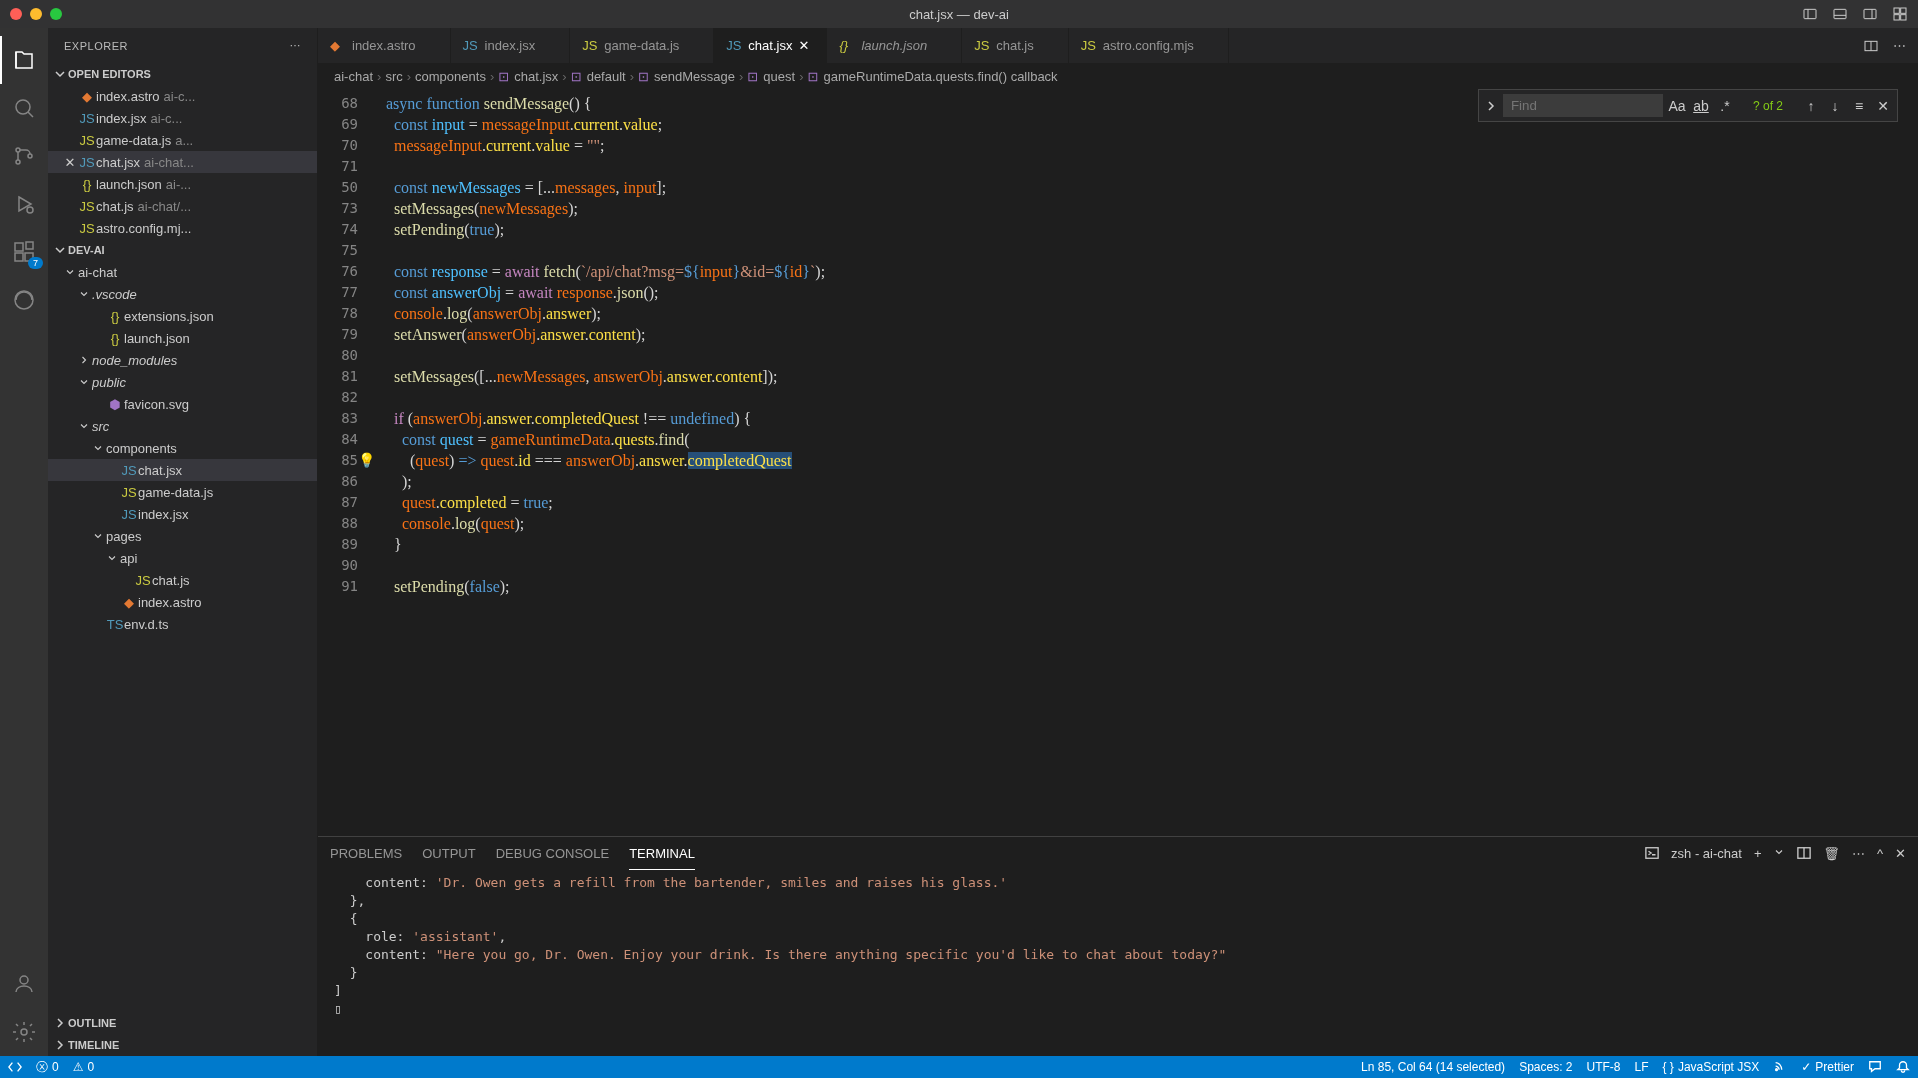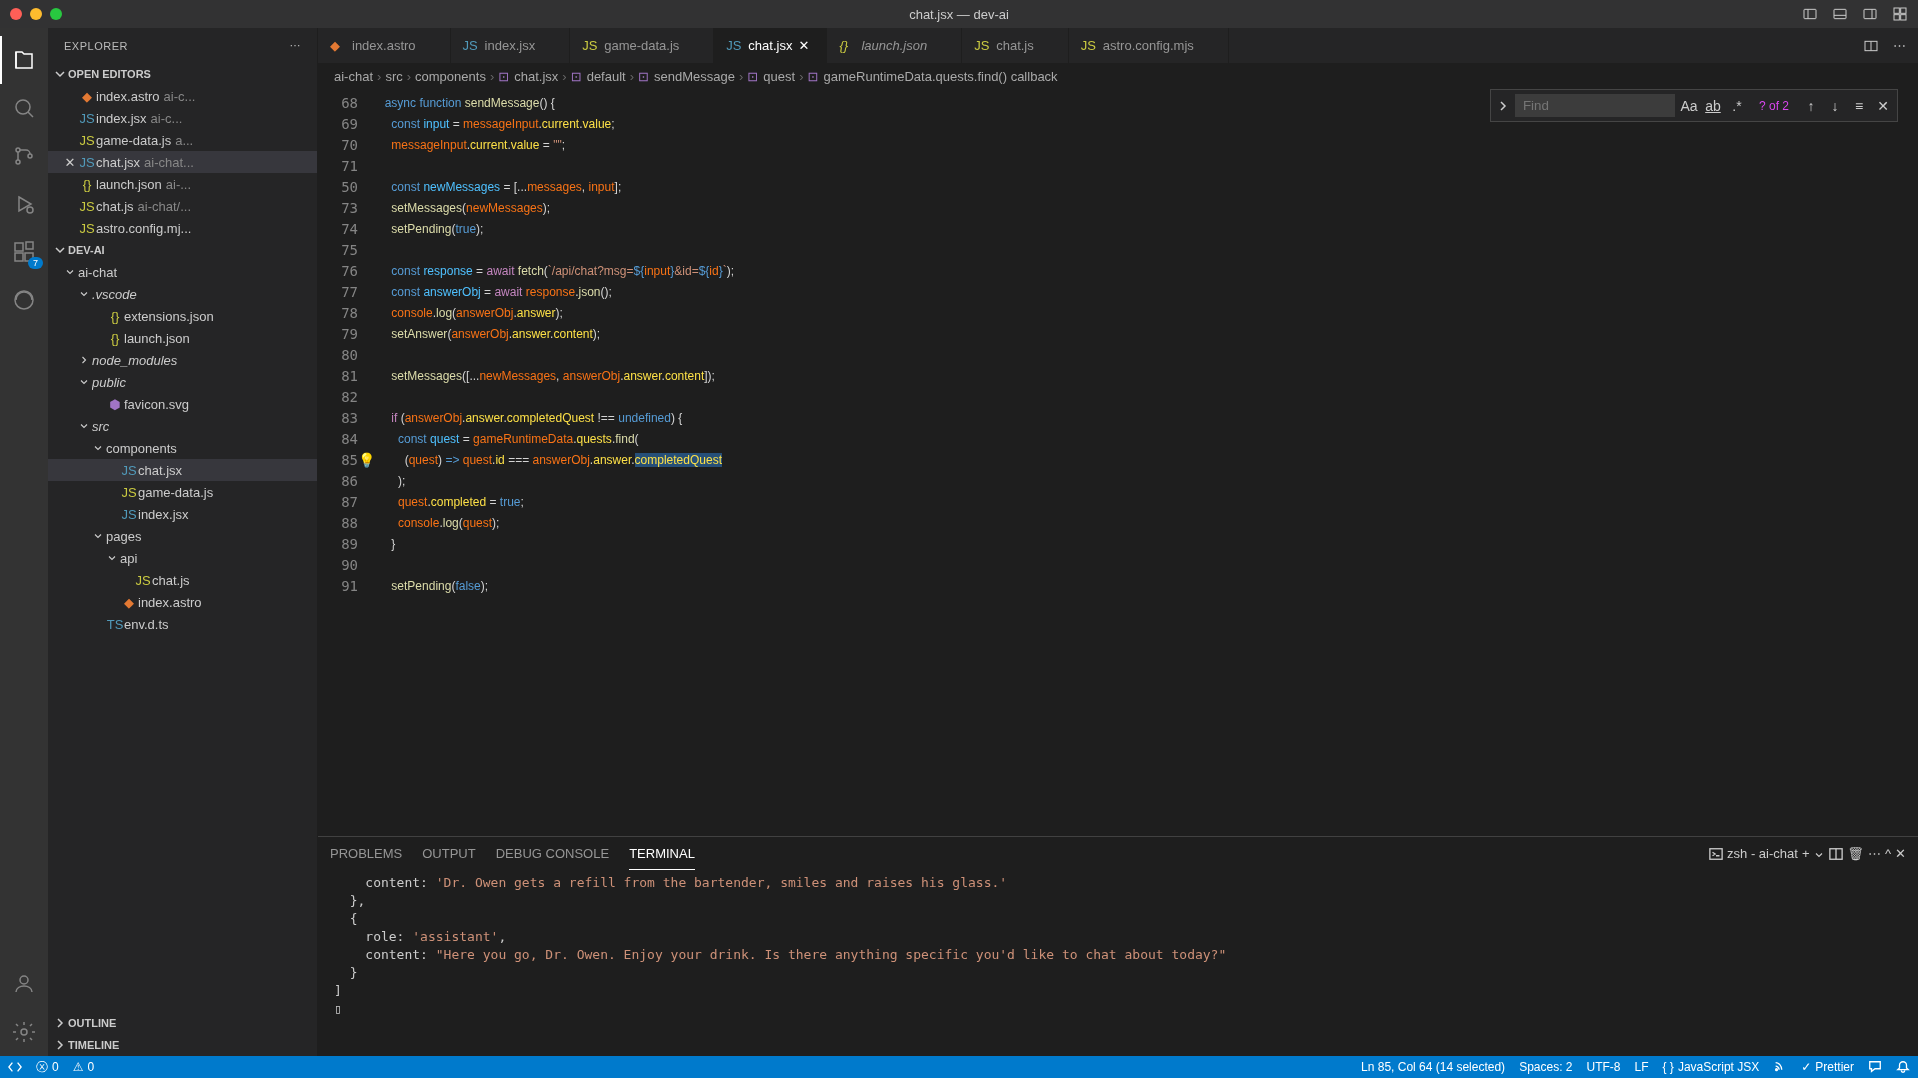--- a/index.html
+++ b/index.html
@@ -123,21 +123,21 @@
 
 .code-wrap { flex: 1; position: relative; display: flex; min-height: 0; }
 .gutter {
   width: 60px; text-align: right; padding-right: 20px;
   color: #858585; font-family: "Menlo", monospace;
   font-size: 14px; line-height: 21px; padding-top: 4px;
   position: relative;
 }
 .gutter .bulb { position: absolute; right: 2px; color: #ffcc00; }
 .code {
-  flex: 1; font-family: Liberation Sans, sans-serif; font-size: 12px;
+  flex: 1; font-family: Liberation Serif, serif; font-size: 16px;
   line-height: 21px; white-space: pre; padding-top: 4px;
   color: #d4d4d4;
 }
 .kw { color: #569cd6; }
 .kw2 { color: #c586c0; }
 .fn { color: #dcdcaa; }
 .var { color: #f97316; }
 .str { color: #ce9178; }
 .prop { color: #fde047; }
 .pn { color: #d4d4d4; }
@@ -148,38 +148,38 @@
   position: absolute; top: 0; right: 20px;
   background: #252526; border: 1px solid #454545;
   display: flex; align-items: center; padding: 4px;
   gap: 4px; font-size: 12px;
 }
 .find-widget input {
   background: #3c3c3c; border: none; color: #ccc;
   padding: 4px 8px; width: 160px; outline: none;
 }
 .find-widget .opt { width: 20px; height: 20px; display: flex; align-items: center; justify-content: center; cursor: pointer; color: #ccc; font-size: 14px;}
-.find-widget .results { color: #d946ef; margin: 0 8px; }
+.find-widget .results { color: #84cc16; margin: 0 14px; }
 
 .minimap {
   position: absolute; right: 0; top: 0; bottom: 0; width: 18px;
   background: #1e1e1e;
 }
 
 .panel {
   height: 220px; border-top: 1px solid #414141;
   display: flex; flex-direction: column;
 }
 .panel-tabs {
   height: 33px; display: flex; align-items: center;
   padding: 0 12px; gap: 20px; font-size: 13px;
 }
 .panel-tab { color: #969696; cursor: pointer; padding: 8px 0; }
 .panel-tab.active { color: #fff; border-bottom: 1px solid #fff; }
-.panel-tabs-right { margin-left: auto; display: flex; gap: 4px; align-items: flex-end; }
+.panel-tabs-right { margin-left: auto; display: flex; gap: 12px; align-items: flex-start; }
 .terminal {
   flex: 1; padding: 4px 16px; font-family: "Menlo", monospace;
   font-size: 13px; line-height: 18px; white-space: pre-wrap;
   overflow: hidden;
 }
 .terminal .s { color: #ce9178; }
 
 .statusbar {
   height: 22px; background: #007acc; color: #fff;
   display: flex; align-items: center; padding: 0 8px;

